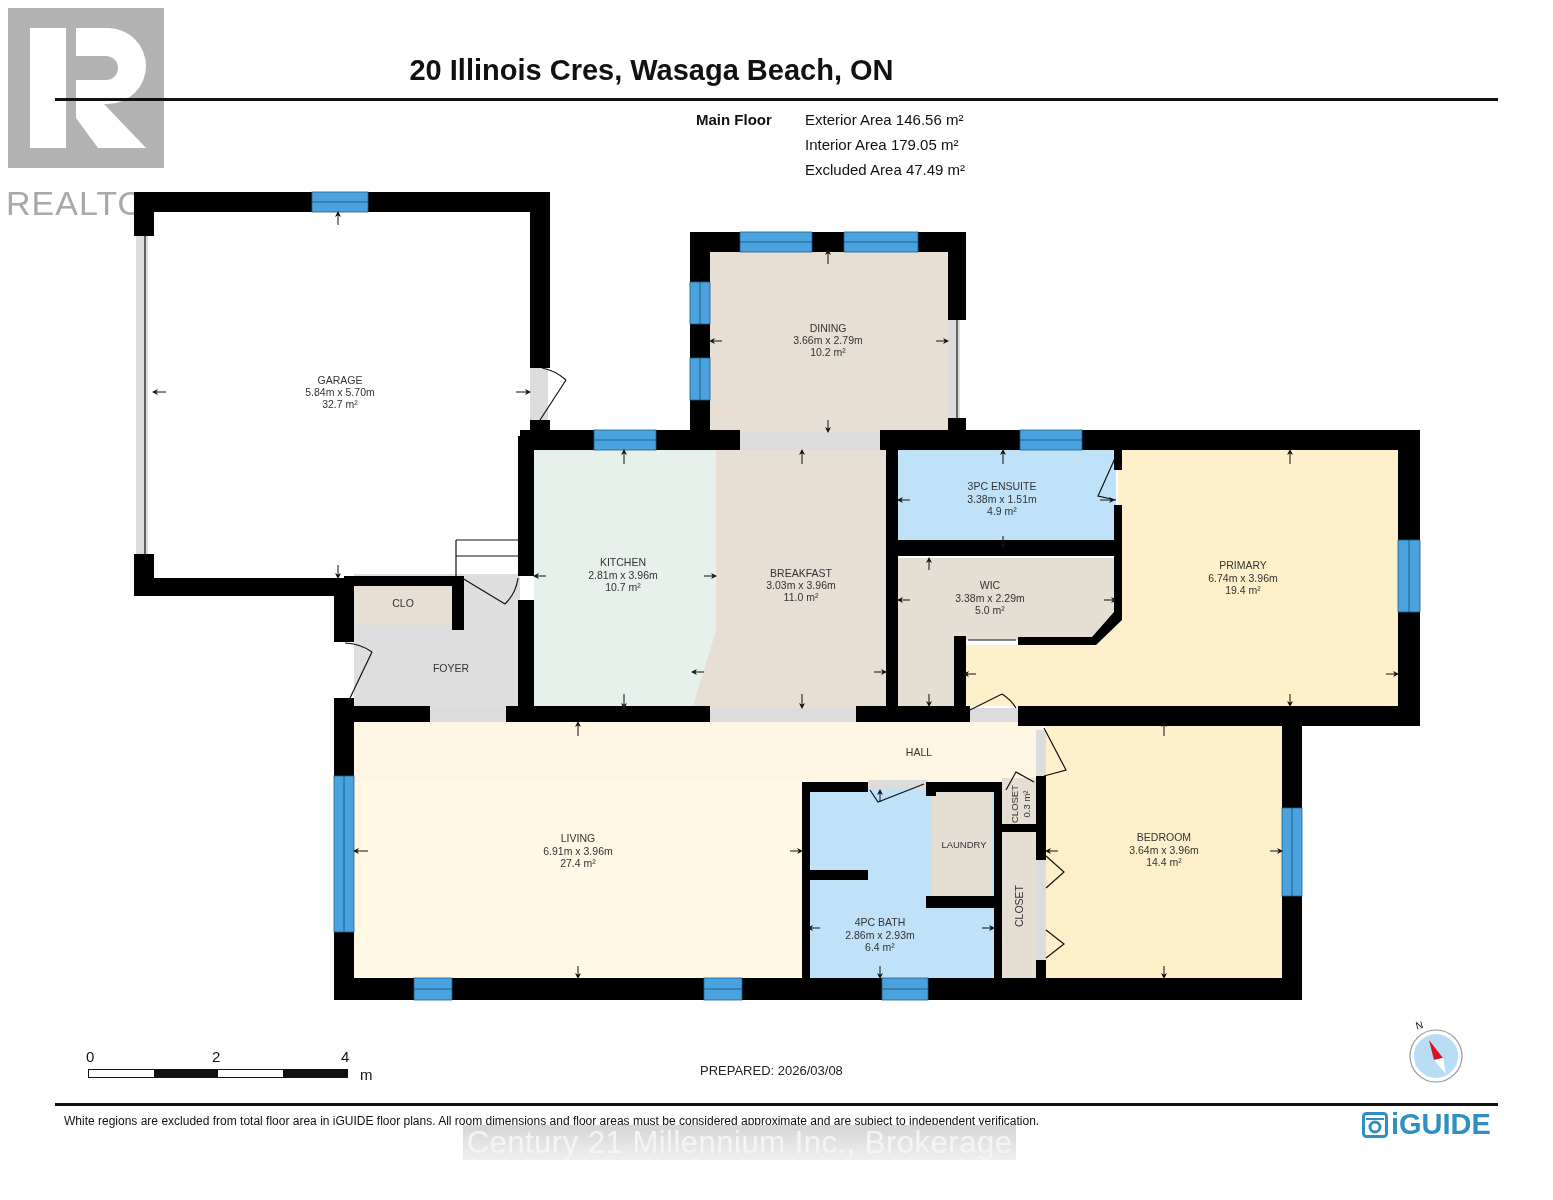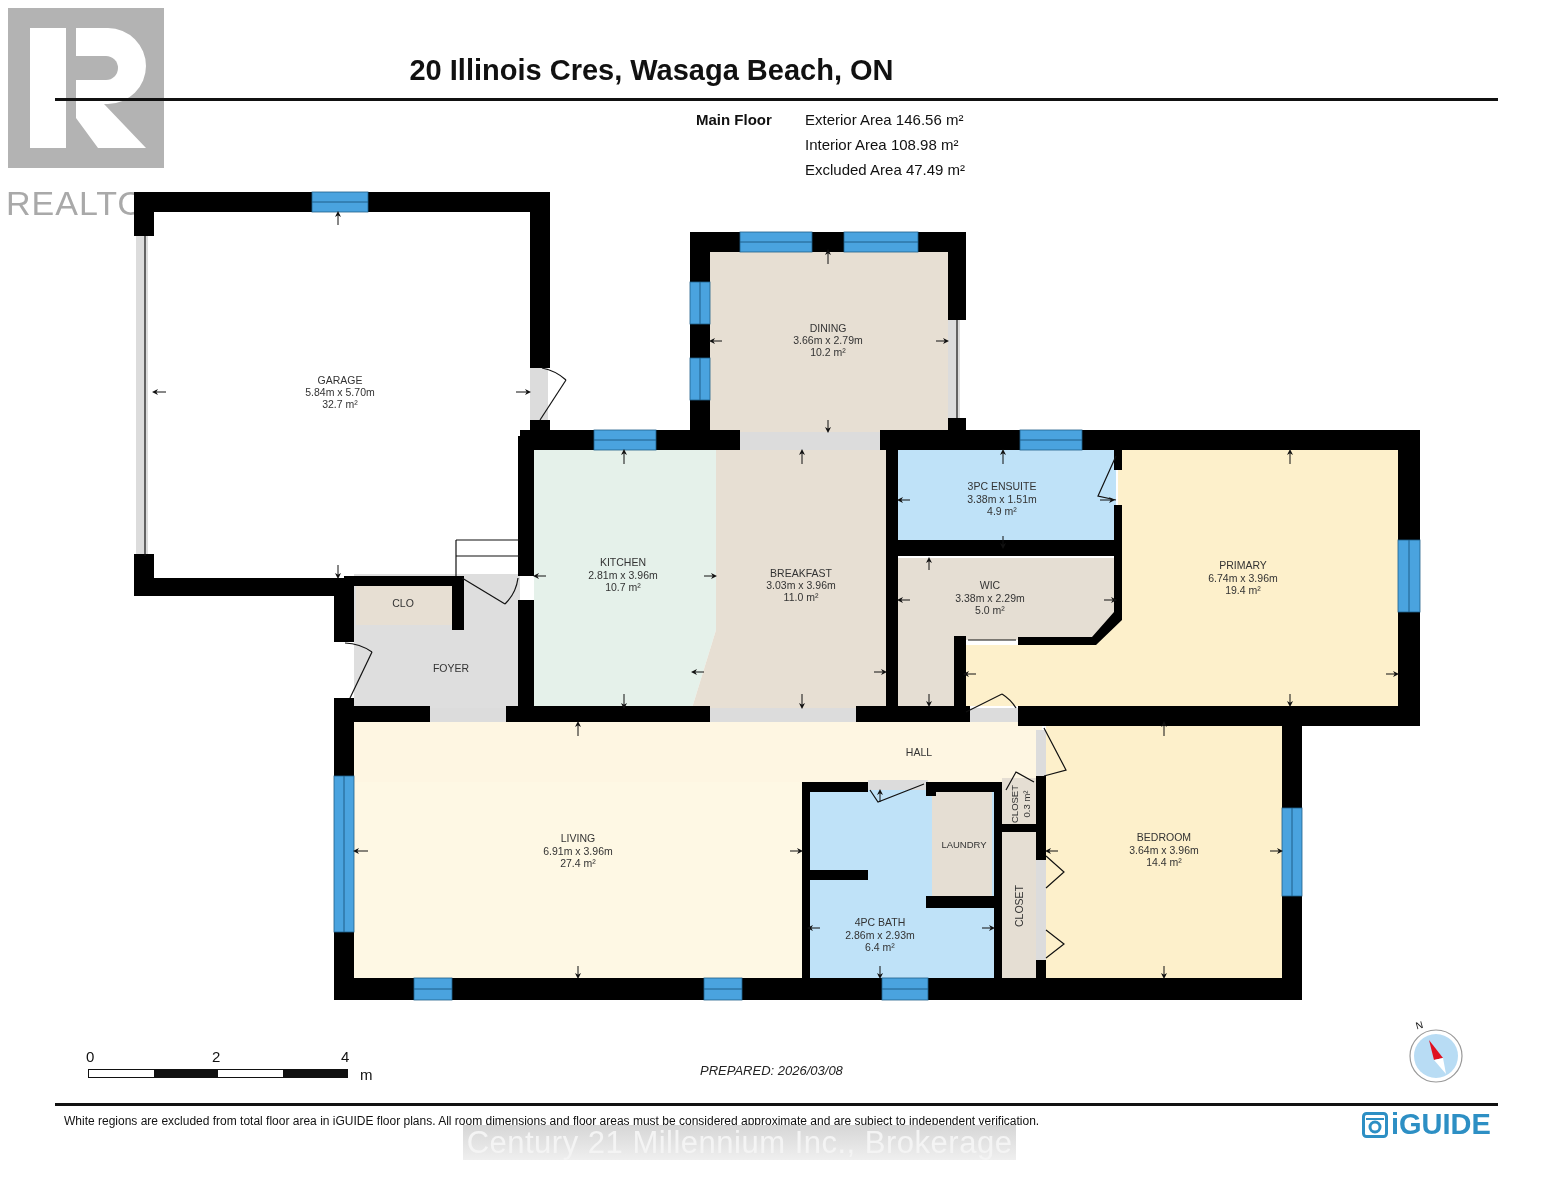--- a/index.html
+++ b/index.html
@@ -8,21 +8,21 @@
   #realtor-logo { left:8px; top:8px; width:156px; height:160px; }
   #realtor-text { left:6px; top:168px; font-size:34px; color:#a9a9a9; letter-spacing:1px; font-family:"Liberation Sans", sans-serif;margin-top:16px; }
   #realtor-text sup { font-size:14px; }
   #title { left:0; width:1303px; top:54px; text-align:center; font-size:29px; font-weight:bold; }
   #title-rule { left:55px; top:98px; width:1443px; height:3px; background:#111; }
   #floor-label { left:696px; top:111px; font-size:15px; font-weight:bold;text-align:center; }
   .area-line { left:775px; font-size:15px;margin-left:30px; }
   #plan { left:0; top:0; }
   .room-name, .room-dim { font-family:"Liberation Sans", sans-serif; font-size:10.5px; fill:#333; text-anchor:middle; }
   #scale-bar { left:88px; top:1048px; }
-  #prepared { left:700px; top:1063px; font-size:13px; color:#222;font-style:italic; }
+  #prepared { left:700px; top:1063px; font-size:13px; color:#222; }
   #compass { left:1404px; top:1018px; }
   #bottom-rule { left:55px; top:1103px; width:1443px; height:3px; background:#111; }
   #disclaimer { left:64px; top:1114px; font-size:12px; color:#111; }
   #brokerage { left:0; width:1479px; text-align:center; top:1125px; font-size:31px; color:#f4f4f4; letter-spacing:0.5px; }
   #brokerage span { background:linear-gradient(#d6d6d6,#efefef); padding:0 4px; }
   #iguide { left:1362px; top:1108px; font-size:29px; font-weight:bold; color:#2d8fc4; display:flex; align-items:center; gap:3px;text-align:right; }
 </style>
 </head>
 <body>
 
@@ -31,21 +31,21 @@
   <rect x="22" y="20" width="36" height="120" fill="#ffffff"></rect>
   <path d="M68 20 H100 A38 38 0 0 1 100 96 H96 L138 140 H90 L68 110 Z" fill="#ffffff"></path>
   <path d="M68 48 H98 A12 12 0 0 1 98 72 H68 Z" fill="#b3b3b3"></path>
 </svg>
 <div id="realtor-text" class="abs"><span>REALTOR</span><sup>®</sup></div>
 
 <div id="title" class="abs">20 Illinois Cres, Wasaga Beach, ON</div>
 <div id="title-rule" class="abs"></div>
 <div id="floor-label" class="abs">Main Floor</div>
 <div class="abs area-line" style="top:111px">Exterior Area 146.56 m²</div>
-<div class="abs area-line" style="top:136px">Interior Area 108.98 m²</div>
+<div class="abs area-line" style="top:136px">Interior Area 179.05 m²</div>
 <div class="abs area-line" style="top:161px">Excluded Area 47.49 m²</div>
 
 <svg id="plan" class="abs" width="1553" height="1100" viewBox="0 0 1553 1100">
   <defs>
     <marker id="arr" viewBox="0 0 10 10" refX="5" refY="5" markerWidth="6" markerHeight="6" orient="auto">
         <path d="M0 0 L10 5 L0 10 L3 5 Z" fill="#111"></path>
       </marker>
   </defs>
 
   <g>

